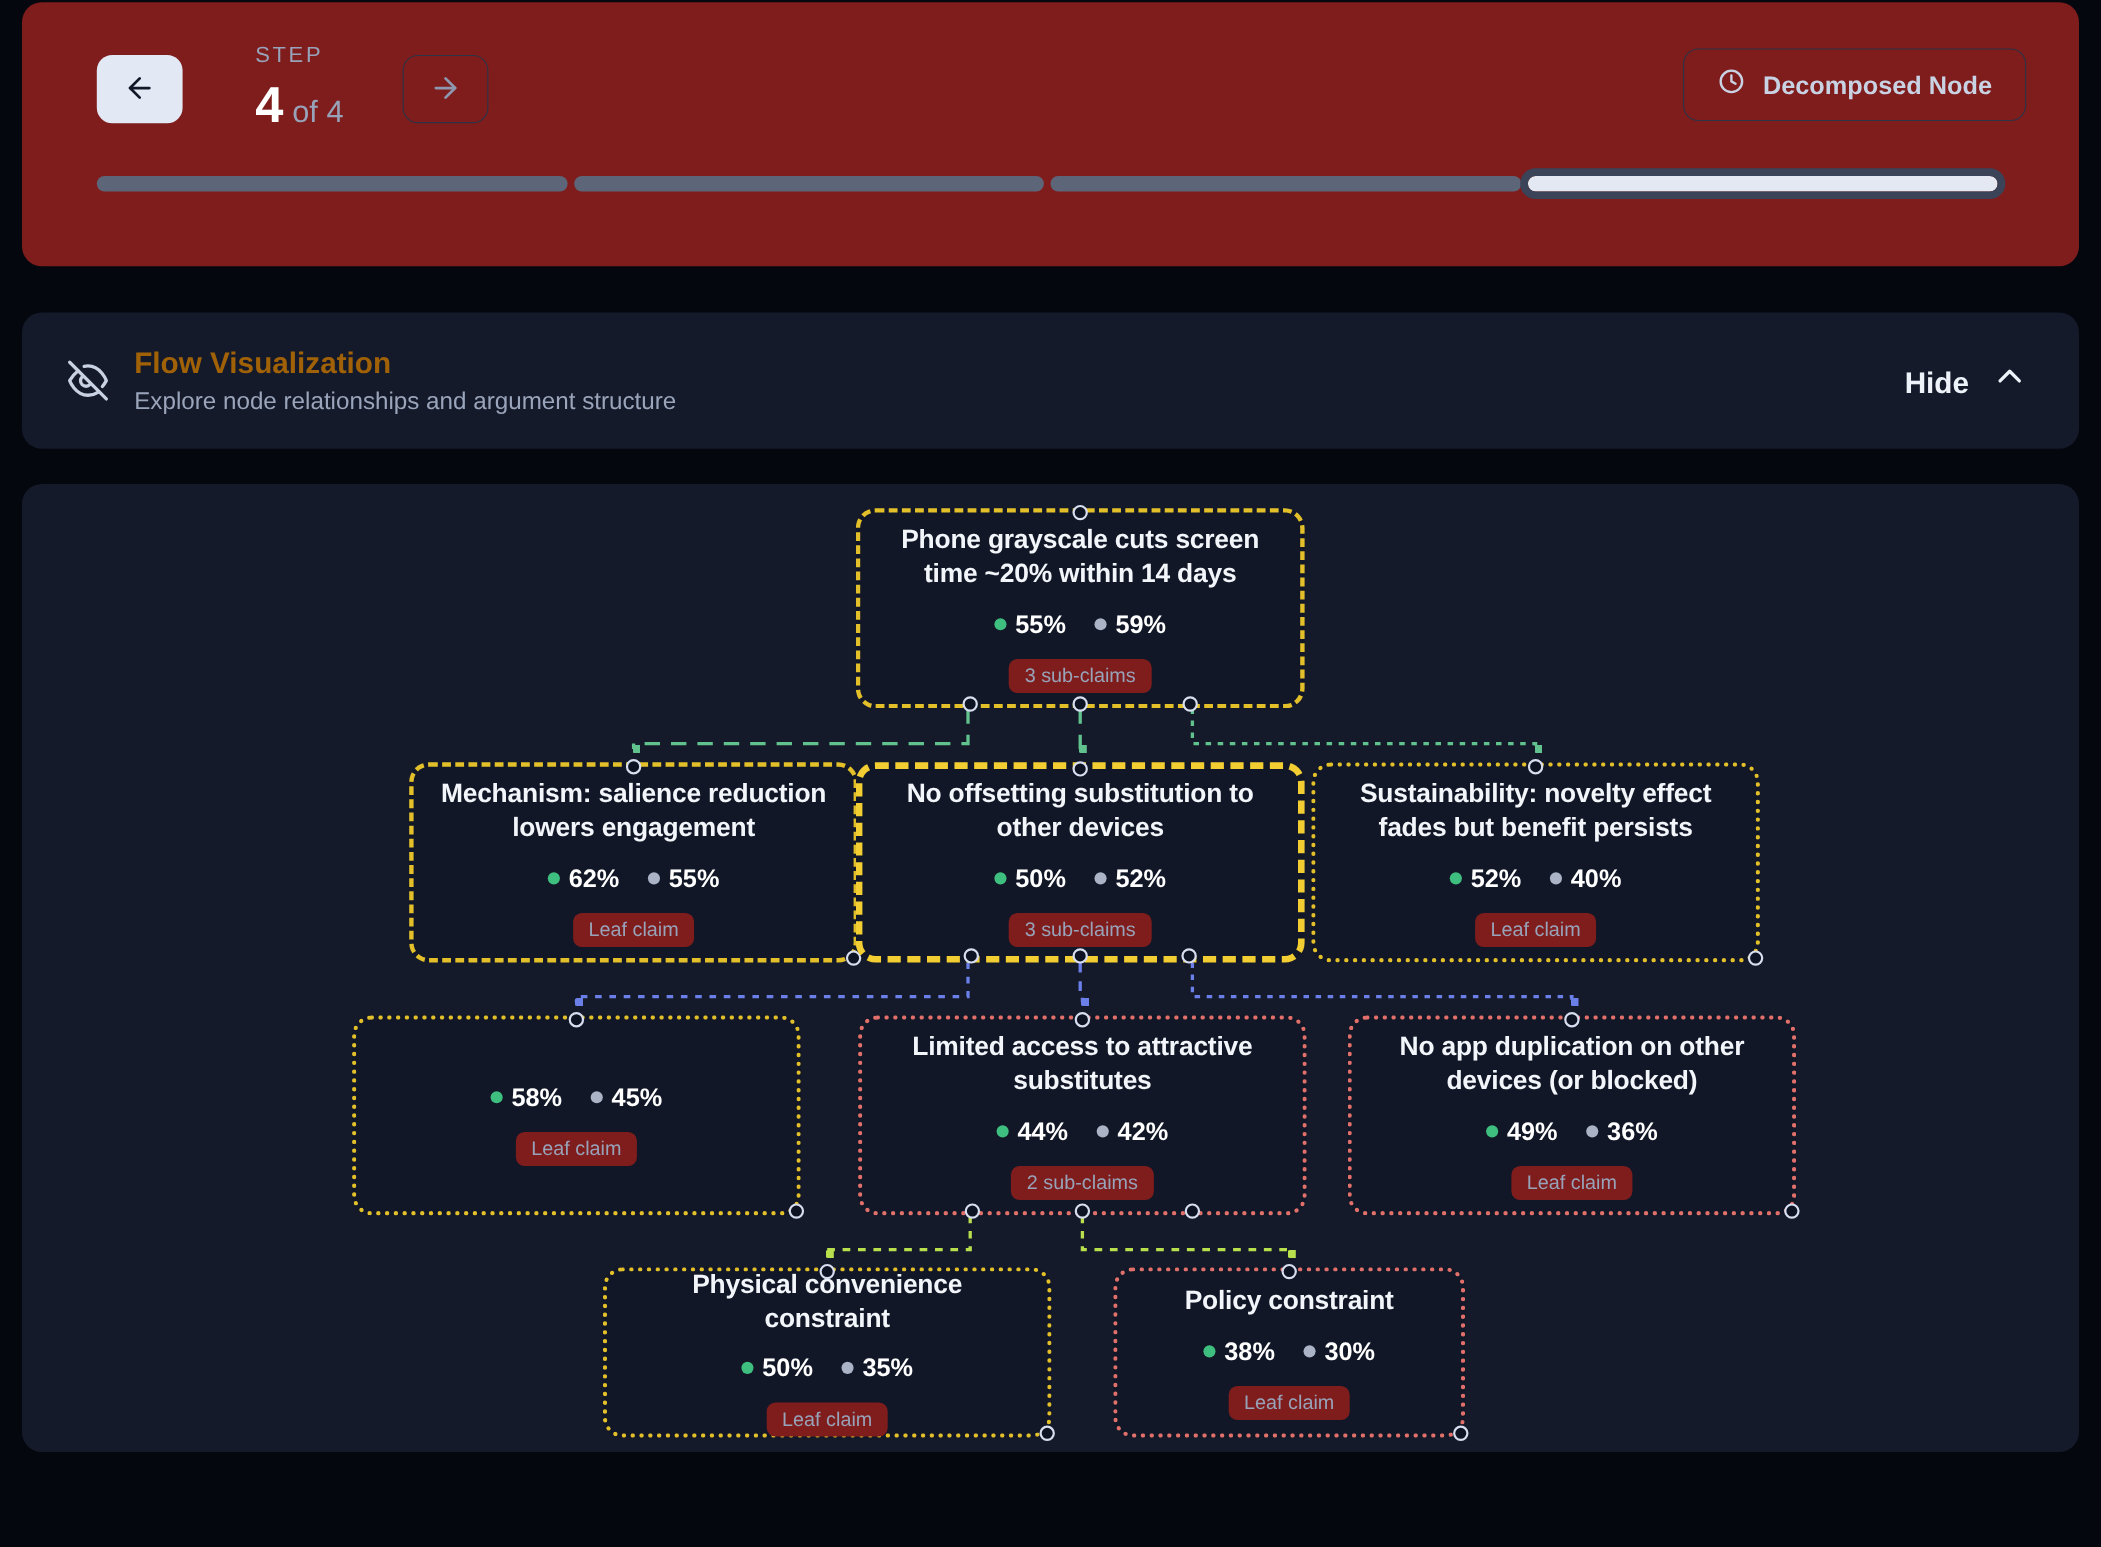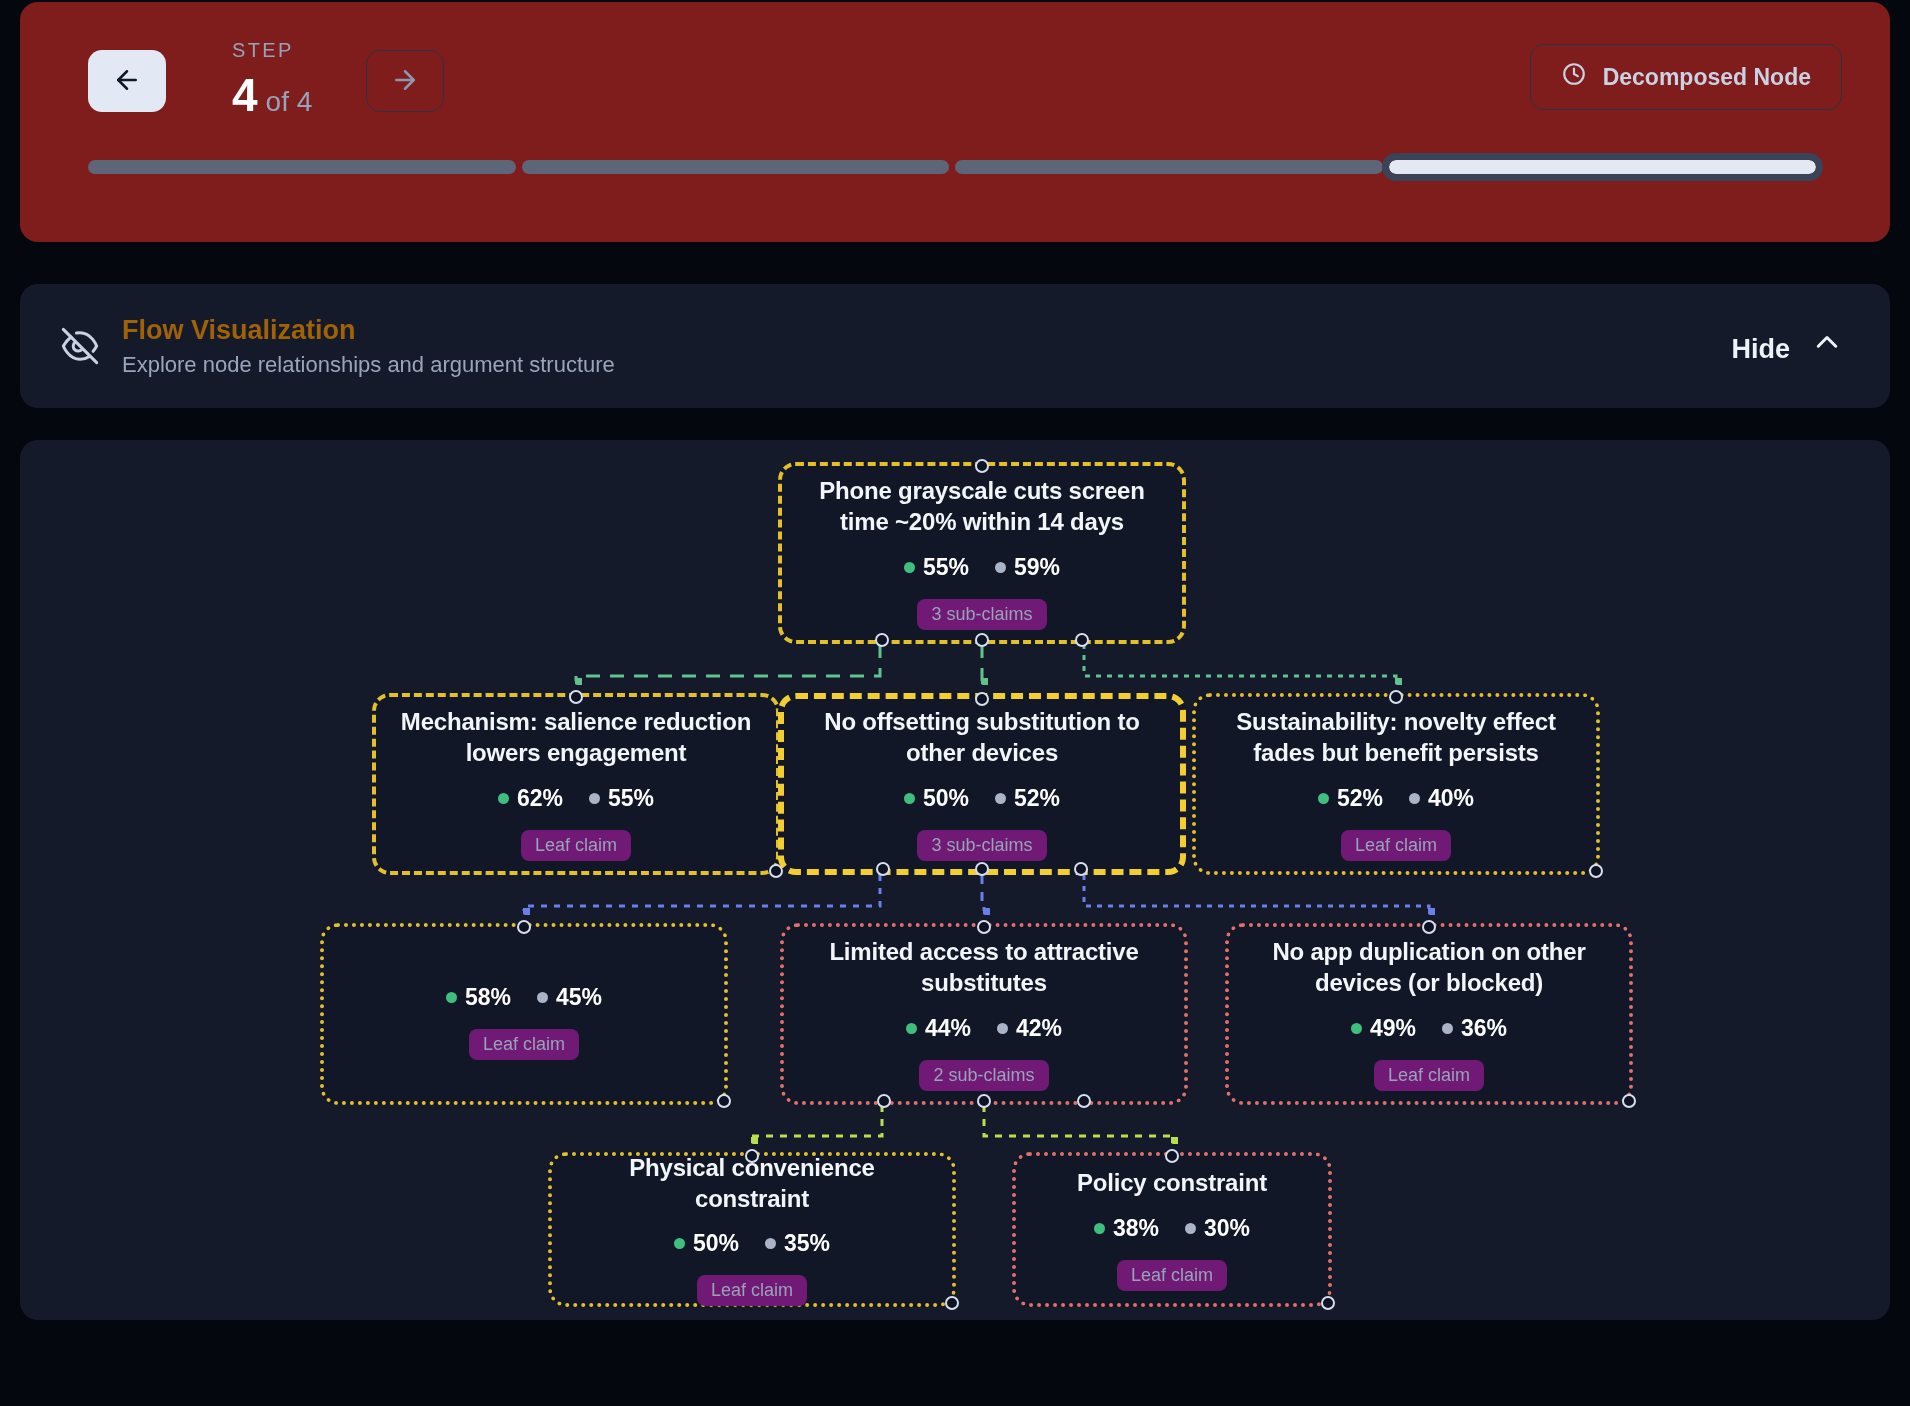--- a/index.html
+++ b/index.html
@@ -95,21 +95,21 @@
   }
   .node .title {
     font-size: 24px; font-weight: 700; color: #f2f5fa; line-height: 1.28;
     letter-spacing: -0.2px;
   }
   .node .stats { margin-top: 16px; display: flex; gap: 26px; align-items: center; }
   .stat { display: flex; align-items: center; gap: 8px; font-size: 23px; font-weight: 700; color: #ffffff; }
   .dot { width: 11px; height: 11px; border-radius: 50%; display: inline-block; }
   .node .tag {
     margin-top: 18px; font-size: 18px; color: #98a2b8;
-    background: #701a75; border-radius: 8px; padding: 5px 14px;
+    background: #7f1d1d; border-radius: 8px; padding: 5px 14px;
   }
   .handle {
     position: absolute; width: 14px; height: 14px;
     border-radius: 50%; background: #0d1322; border: 2px solid #d7def0;
   }
 </style>
 </head>
 <body>
 
 <div class="page">

